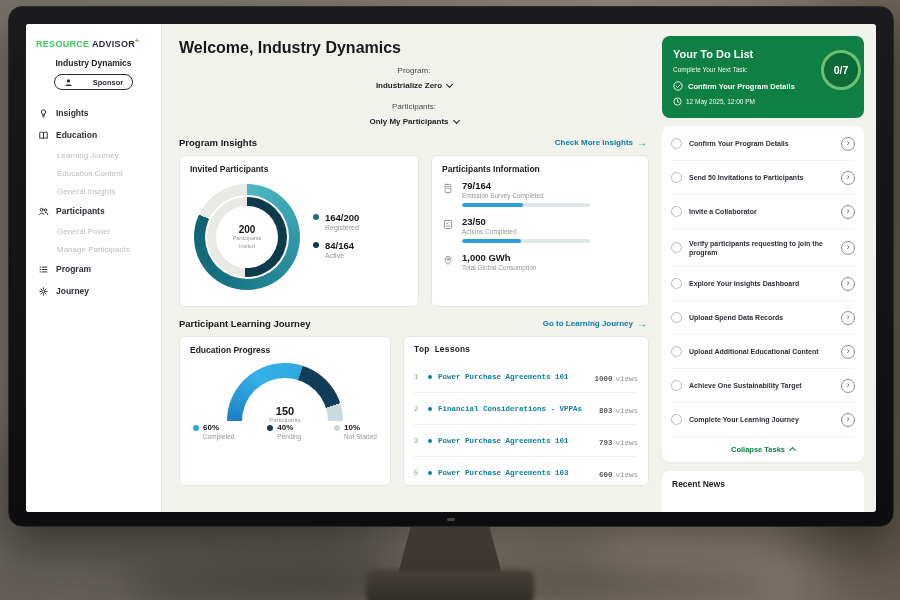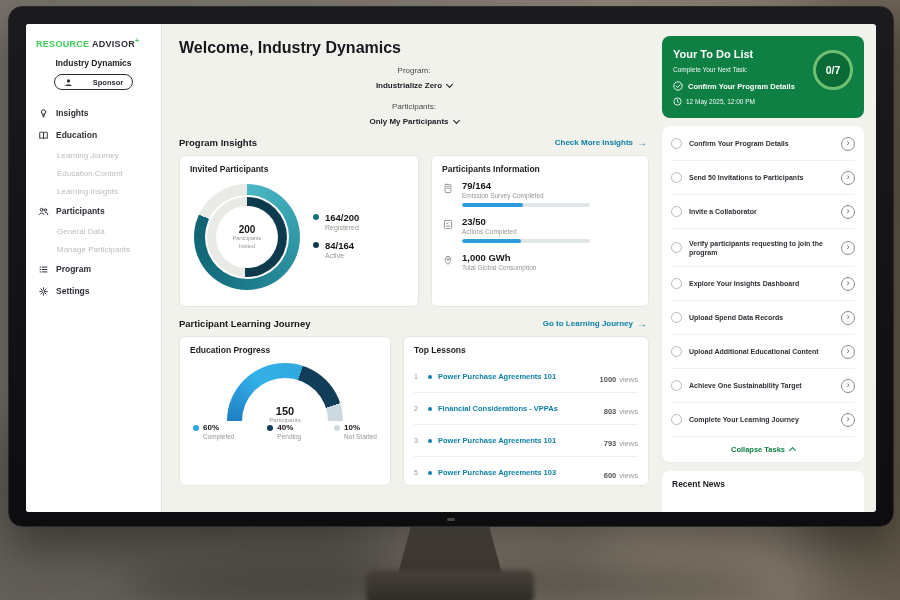--- a/index.html
+++ b/index.html
@@ -89,38 +89,38 @@
   .g-hole{position:absolute;left:15px;top:15px;width:86px;height:86px;border-radius:50%;background:#fff;}
   .g-center{position:absolute;left:0;bottom:0;width:100%;text-align:center;}
   .g-center b{display:block;font-size:11px;color:#15151a;text-align:center;}
   .g-center span{display:block;font-size:6px;color:#96968f;}
   .g-legend{display:flex;justify-content:space-between;margin-top:0;padding:0 3px;}
   .g-item{display:flex;gap:4px;align-items:flex-start;}
   .g-item b{display:block;font-size:8px;color:#15151a;}
   .g-item span{display:block;font-size:6.5px;color:#96968f;margin-top:1px;}
 
   
-  .card-lessons{flex:1;height:150px;}
+  .card-lessons{flex:1;height:150px;font-family:Liberation Mono, monospace;}
   .lesson-row{display:flex;align-items:center;gap:6px;padding:6.5px 0;border-bottom:1px solid #efefec;cursor:pointer;}
   .lesson-row:last-child{border-bottom:none;}
   .l-rank{font-size:7px;color:#96968f;width:8px;flex:none;}
   .l-dot{width:4px;height:4px;border-radius:50%;background:var(--link);flex:none;}
   .l-name{flex:1;font-size:7.5px;font-weight:600;color:var(--link);}
   .l-views b{font-size:7.5px;font-weight:600;color:#55555a;}
   .l-views span{font-size:7.5px;color:#96968f;margin-left:3px;}
 
   
   .todo-col{width:214px;flex:none;padding:12px 12px 0 0;box-sizing:border-box;display:flex;flex-direction:column;}
   .todo-head{position:relative;background:var(--brand-green);border-radius:8px;padding:12px 11px;color:#fff;}
   .todo-head h2{margin:0;font-size:11px;font-weight:700;}
   .th-sub{display:block;font-size:6.5px;opacity:.92;margin-top:6px;}
   .th-task{display:flex;align-items:center;gap:5px;margin-top:8px;font-size:7.5px;font-weight:700;max-width:140px;}
   .th-time{display:flex;align-items:center;gap:4px;margin-top:6px;font-size:6.5px;opacity:.95;}
   .th-ic svg{display:block;}
-  .th-progress{position:absolute;right:11px;top:14px;width:40px;height:40px;border-radius:50%;background:#0a6b36;border:3px solid #6fbf73;display:flex;align-items:center;justify-content:center;font-size:10.5px;font-weight:700;color:#fff;box-sizing:border-box;}
+  .th-progress{position:absolute;right:3px;top:14px;width:40px;height:40px;border-radius:50%;background:#0a6b36;border:3px solid #6fbf73;display:flex;align-items:center;justify-content:center;font-size:10.5px;font-weight:700;color:#fff;box-sizing:border-box;}
   .todo-list{background:#fff;border-radius:8px;margin-top:8px;padding:1px 9px 3px;box-shadow:0 1px 2px rgba(0,0,0,.04);}
   .todo-row{display:flex;align-items:center;gap:7px;padding:9.5px 0;border-bottom:1px solid #f0f0ec;cursor:pointer;}
   .todo-row:last-of-type{border-bottom:none;}
   .tcheck{width:9px;height:9px;border:1px solid #b9b9b4;border-radius:50%;flex:none;}
   .t-label{flex:1;font-size:7px;font-weight:600;color:#2e2e36;line-height:1.3;}
   .t-go{width:12px;height:12px;border:1px solid #8a8a86;border-radius:50%;flex:none;display:flex;align-items:center;justify-content:center;font-size:9px;line-height:1;color:#55555a;font-style:normal;}
   .collapse{display:flex;justify-content:center;align-items:center;gap:5px;padding:8px 0 5px;color:var(--brand-green);font-size:7.5px;font-weight:700;cursor:pointer;}
   .news-card{margin-top:9px;background:#fff;border-radius:8px 8px 0 0;padding:8px 10px 20px;flex:1;}
   .news-card h3{margin:0;font-size:8.5px;font-weight:700;color:#1c1c22;}
 </style>
@@ -169,55 +169,55 @@
               </span>
             <span>Education</span>
           </div>
           <div class="nav-item sub">
             <span>Learning Journey</span>
           </div>
           <div class="nav-item sub">
             <span>Education Content</span>
           </div>
           <div class="nav-item sub">
-            <span>Learning Insights</span>
+            <span>General Insights</span>
           </div>
           <div class="nav-item">
             <span class="nav-ic">
                 <svg viewBox="0 0 16 16">
                   <circle cx="5.3" cy="5.5" r="2.1"></circle>
                   <path d="M1.8 12.5 C1.8 9.6 8.8 9.6 8.8 12.5"></path>
                   <circle cx="10.9" cy="5.8" r="1.7"></circle>
                   <path d="M10.6 9.3 C13.1 9.3 14.2 10.6 14.2 12.5"></path>
                 </svg>
               </span>
             <span>Participants</span>
           </div>
           <div class="nav-item sub">
-            <span>General Data</span>
+            <span>General Power</span>
           </div>
           <div class="nav-item sub">
             <span>Manage Participants</span>
           </div>
           <div class="nav-item">
             <span class="nav-ic">
                 <svg viewBox="0 0 16 16">
                   <path d="M3 4.5 H3.9 M6 4.5 H13 M3 8 H3.9 M6 8 H13 M3 11.5 H3.9 M6 11.5 H13"></path>
                 </svg>
               </span>
             <span>Program</span>
           </div>
           <div class="nav-item">
             <span class="nav-ic">
                 <svg viewBox="0 0 16 16">
                   <circle cx="8" cy="8" r="2.2"></circle>
                   <path d="M8 2.6 V4.3 M8 11.7 V13.4 M2.6 8 H4.3 M11.7 8 H13.4 M4.2 4.2 L5.4 5.4 M10.6 10.6 L11.8 11.8 M11.8 4.2 L10.6 5.4 M5.4 10.6 L4.2 11.8"></path>
                 </svg>
               </span>
-            <span>Settings</span>
+            <span>Journey</span>
           </div>
         </nav>
       </aside>
 
       <main class="main">
         <h1>Welcome, Industry Dynamics</h1>
         <div class="filters">
           <span>Program:</span>
           <button class="f-value">
             <span>Industrialize Zero</span>

